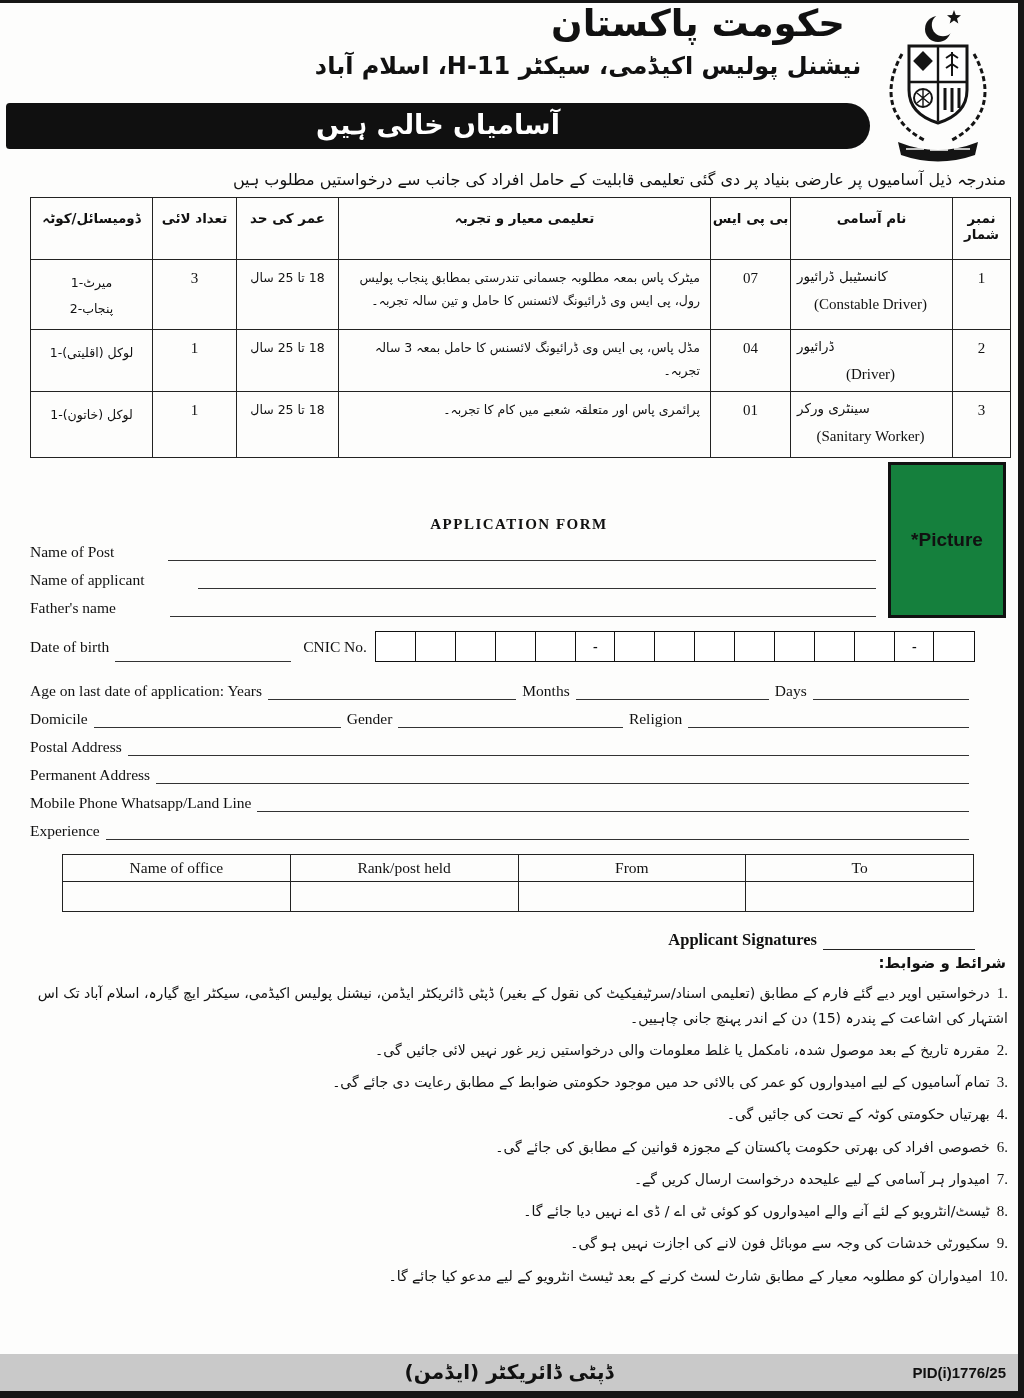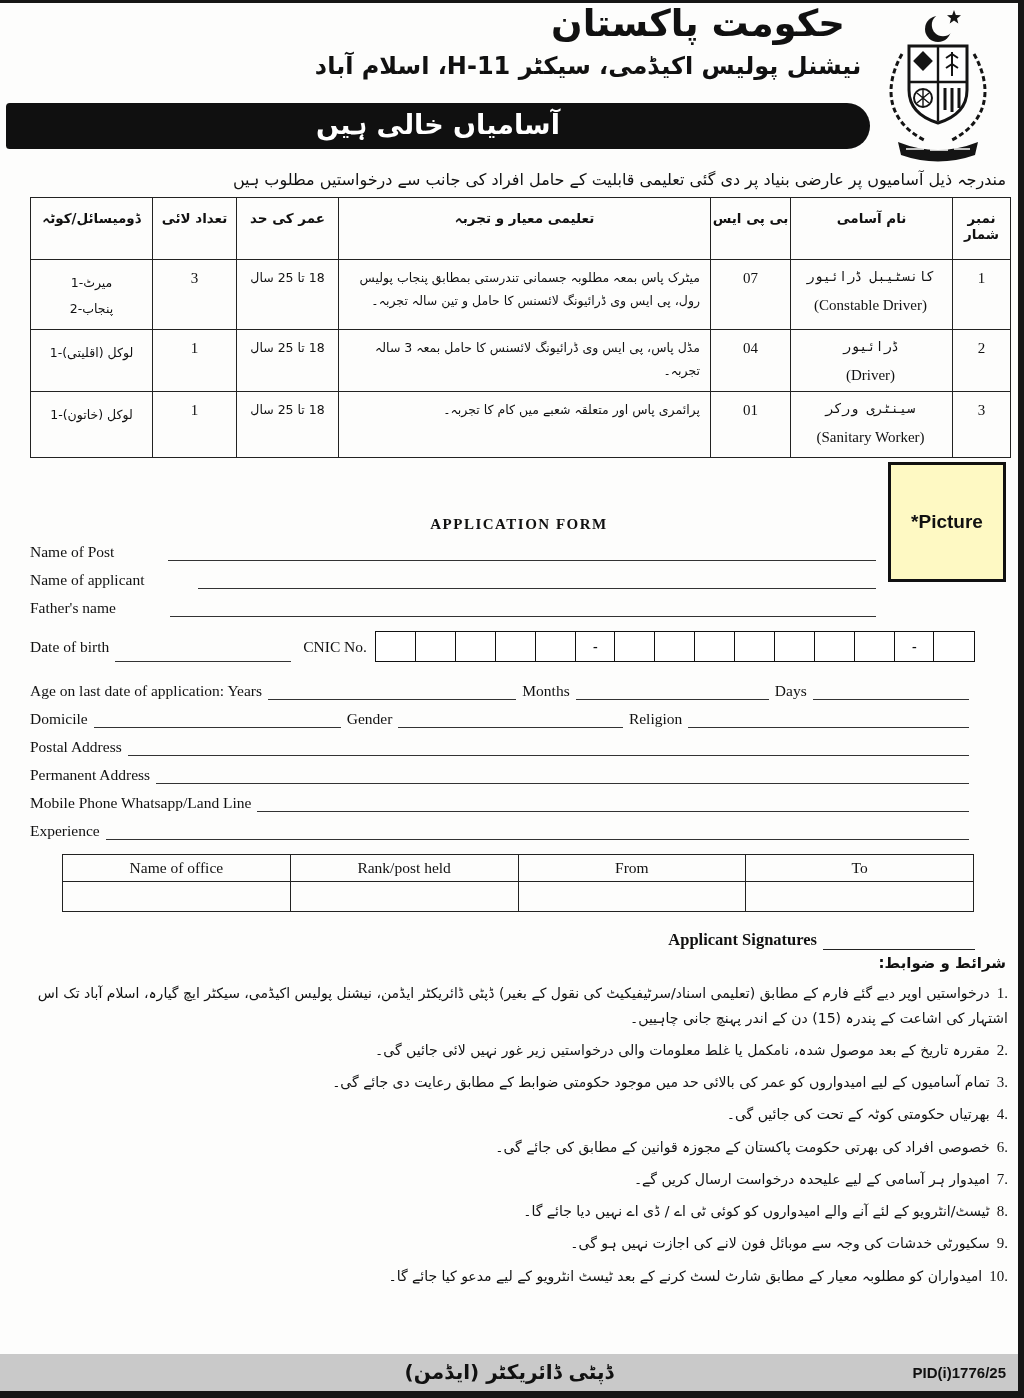--- a/index.html
+++ b/index.html
@@ -31,34 +31,34 @@
 
   
   table.vtable { width:980px; border-collapse:collapse; direction:rtl; table-layout:fixed; }
   .vtable th, .vtable td { border:1.7px solid #222; }
   .vtable th { font-size:13.5px; font-weight:bold; vertical-align:top; padding-top:12px; height:62px;
                font-family:"DejaVu Sans", sans-serif; }
   .vtable td { font-family:"DejaVu Sans", sans-serif; }
   .serial-cell { text-align:center; vertical-align:top; padding-top:10px;
                  font-family:"Liberation Serif", serif !important; font-size:15px; }
   .name-cell { vertical-align:top; padding:8px 8px 6px 6px; }
-  .name-ur { text-align:center; font-size:13.5px;font-family:Liberation Mono, monospace; }
+  .name-ur { text-align:left; font-size:13.5px; }
   .name-en { text-align:center; font-family:"Liberation Serif", serif; font-size:15px;
              direction:ltr; margin-top:12px; }
   .bps-cell, .count-cell { text-align:center; vertical-align:top; padding-top:10px;
              font-family:"Liberation Serif", serif !important; font-size:15px; }
   .qual-cell { text-align:right; vertical-align:top; padding:7px 10px; font-size:12.5px; line-height:1.8; }
   .age-cell { text-align:center; vertical-align:top; padding-top:10px; font-size:12.5px; }
   .dom-cell { text-align:center; vertical-align:top; padding-top:10px; font-size:12.5px; line-height:2.1; }
   .r1 { height:70px; } .r2 { height:62px; } .r3 { height:66px; }
 
   
   .form-section { position:relative; margin-top:2px; }
-  .picture-box { position:absolute; top:2px; right:2px; width:118px; height:120px;
-                 border:3px solid #111; background:#fef9c3; display:flex; align-items:center;
+  .picture-box { position:absolute; top:2px; right:2px; width:118px; height:156px;
+                 border:3px solid #111; background:#15803d; display:flex; align-items:center;
                  justify-content:center; font-family:"Liberation Sans", sans-serif;
                  font-weight:bold; font-size:19px; z-index:2; }
   .form-title { text-align:center; padding-top:56px; font-size:15px; font-weight:bold;
                 letter-spacing:1.5px; }
   .flines { margin-top:10px; }
   .fline { display:flex; align-items:flex-end; margin-bottom:10px; font-size:15.5px; }
   .fline .lbl { white-space:nowrap; }
   .rule { border-bottom:1.3px solid #333; height:15px; margin:0 6px; }
   .grow { flex:1; }
   .short-right { margin-right:126px;gap:48px; }

